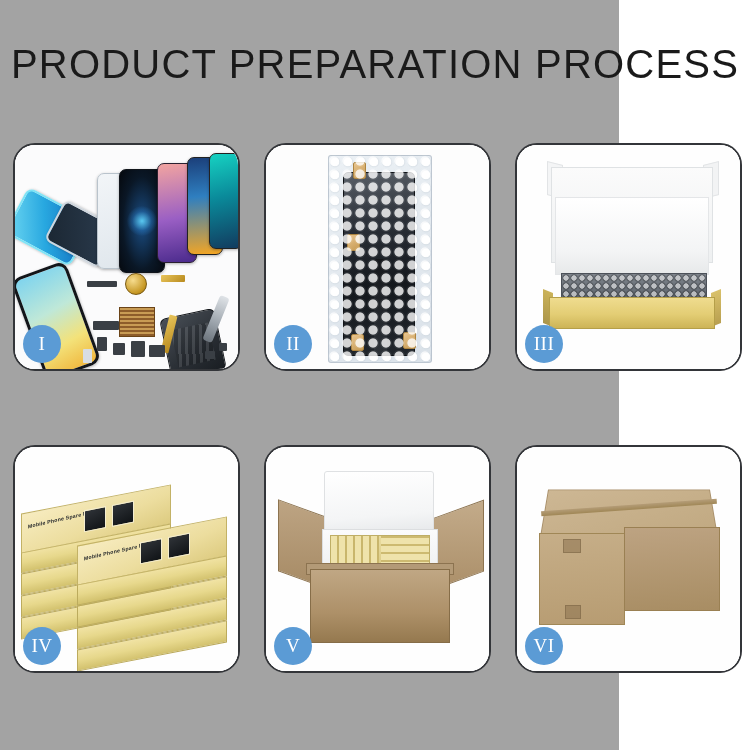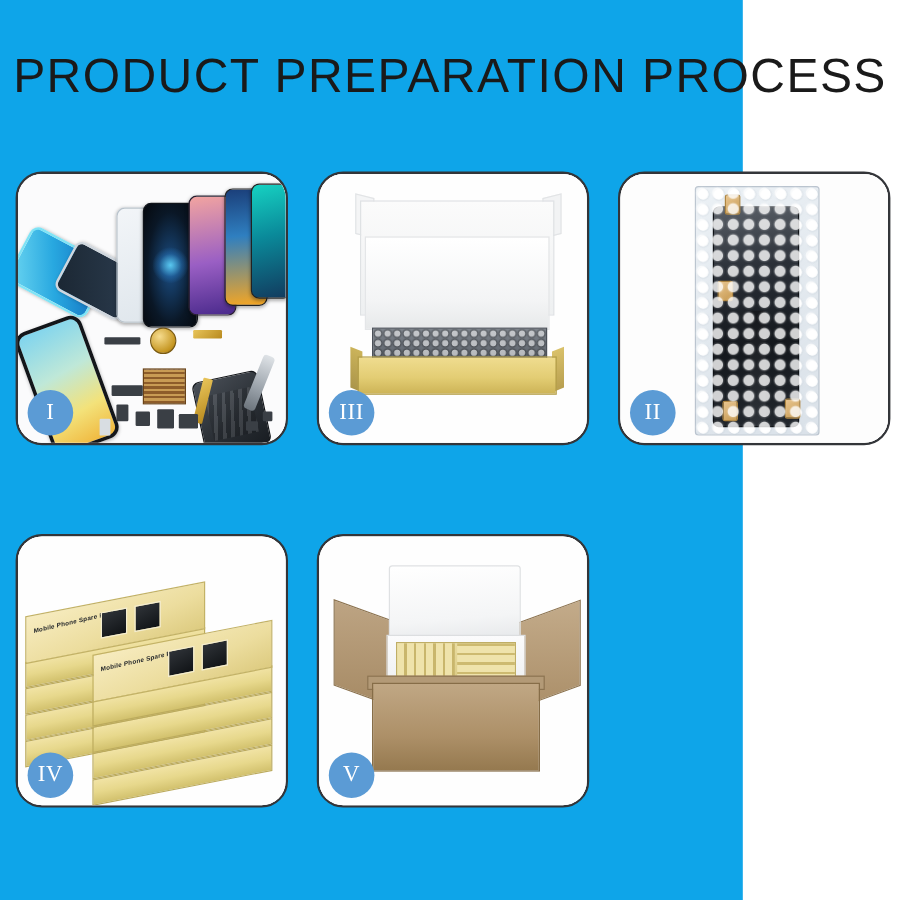--- a/index.html
+++ b/index.html
@@ -2,21 +2,21 @@
 <html><head>
 <meta charset="utf-8">
 <style>
   * { box-sizing: border-box; margin: 0; padding: 0; }
   html, body {
     width: 750px; height: 750px;
     background: #ffffff;
     font-family: "Liberation Sans", sans-serif;
     overflow: hidden;
   }
-  #page { position: relative; width: 619px; height: 750px; background: #0ea5e9; }
+  #page { position: relative; width: 619px; height: 750px; background: #a3a3a3; }
 
   
   .header { position: absolute; top: 0; left: 0; width: 750px; text-align: center; }
   .title {
     font-family: "Liberation Sans", sans-serif;
     font-size: 40px; font-weight: 400; letter-spacing: 1.2px;
     color: #1a1a1a; line-height: 1;
     margin-top: 44px;
   }
   .subtitle {
@@ -362,54 +362,54 @@
           <div class="part" style="left:68px; top:204px; width:9px; height:14px; background:#d8dde2;"></div>
           <div class="part" style="left:190px; top:206px; width:10px; height:8px;"></div>
           <div class="part" style="left:204px; top:198px; width:8px; height:8px;"></div>
         </div>
       </div>
       <div class="badge">I</div>
     </div>
 
     <div class="card">
       <div class="card-inner">
-        <div class="scene p3-bg">
-          <div class="b3-flapL"></div>
-          <div class="b3-flapR"></div>
-          <div class="b3-backlid"></div>
-          <div class="b3-foam"></div>
-          <div class="b3-wrap"></div>
-          <div class="b3-sideL"></div>
-          <div class="b3-sideR"></div>
-          <div class="b3-front"></div>
-        </div>
-      </div>
-      <div class="badge">III</div>
-    </div>
-
-    <div class="card">
-      <div class="card-inner">
         <div class="scene p2-bg">
           <div class="bubble-bag">
             <div class="screen-in">
               <div class="flex-cable"></div>
             </div>
             <div class="tape" style="left:24px; top:6px;"></div>
             <div class="tape" style="left:18px; top:78px;"></div>
             <div class="tape" style="left:22px; top:178px;"></div>
             <div class="tape" style="left:74px; top:176px;"></div>
           </div>
           <div class="bubble-overlay"></div>
         </div>
       </div>
       <div class="badge">II</div>
     </div>
 
     <div class="card">
       <div class="card-inner">
+        <div class="scene p3-bg">
+          <div class="b3-flapL"></div>
+          <div class="b3-flapR"></div>
+          <div class="b3-backlid"></div>
+          <div class="b3-foam"></div>
+          <div class="b3-wrap"></div>
+          <div class="b3-sideL"></div>
+          <div class="b3-sideR"></div>
+          <div class="b3-front"></div>
+        </div>
+      </div>
+      <div class="badge">III</div>
+    </div>
+
+    <div class="card">
+      <div class="card-inner">
         <div class="scene p4-bg">
           <div class="stack">
 
             <div class="sbox" style="left:6px;  top:156px;"></div>
             <div class="sbox" style="left:6px;  top:134px;"></div>
             <div class="sbox" style="left:6px;  top:112px;"></div>
             <div class="sbox" style="left:6px;  top:90px;"></div>
             <div class="sbox-lid" style="left:6px; top:52px;">
               <div class="lbl">Mobile Phone Spare Parts</div>
               <div class="win" style="left:62px;"></div>
@@ -440,15 +440,28 @@
           <div class="c5-foamLid"></div>
           <div class="c5-foamBox"></div>
           <div class="c5-inner"></div>
           <div class="c5-bodyTop"></div>
           <div class="c5-body"></div>
         </div>
       </div>
       <div class="badge">V</div>
     </div>
 
+    <div class="card">
+      <div class="card-inner">
+        <div class="scene p6-bg">
+          <div class="c6-top"></div>
+          <div class="c6-seam"></div>
+          <div class="c6-left"></div>
+          <div class="c6-right"></div>
+          <div class="c6-tape" style="left:46px; top:92px; width:18px; height:14px;"></div>
+          <div class="c6-tape" style="left:48px; top:158px; width:16px; height:14px;"></div>
+        </div>
+      </div>
+      <div class="badge">VI</div>
+    </div>
 
   </div>
 </div>
 
 </body></html>

